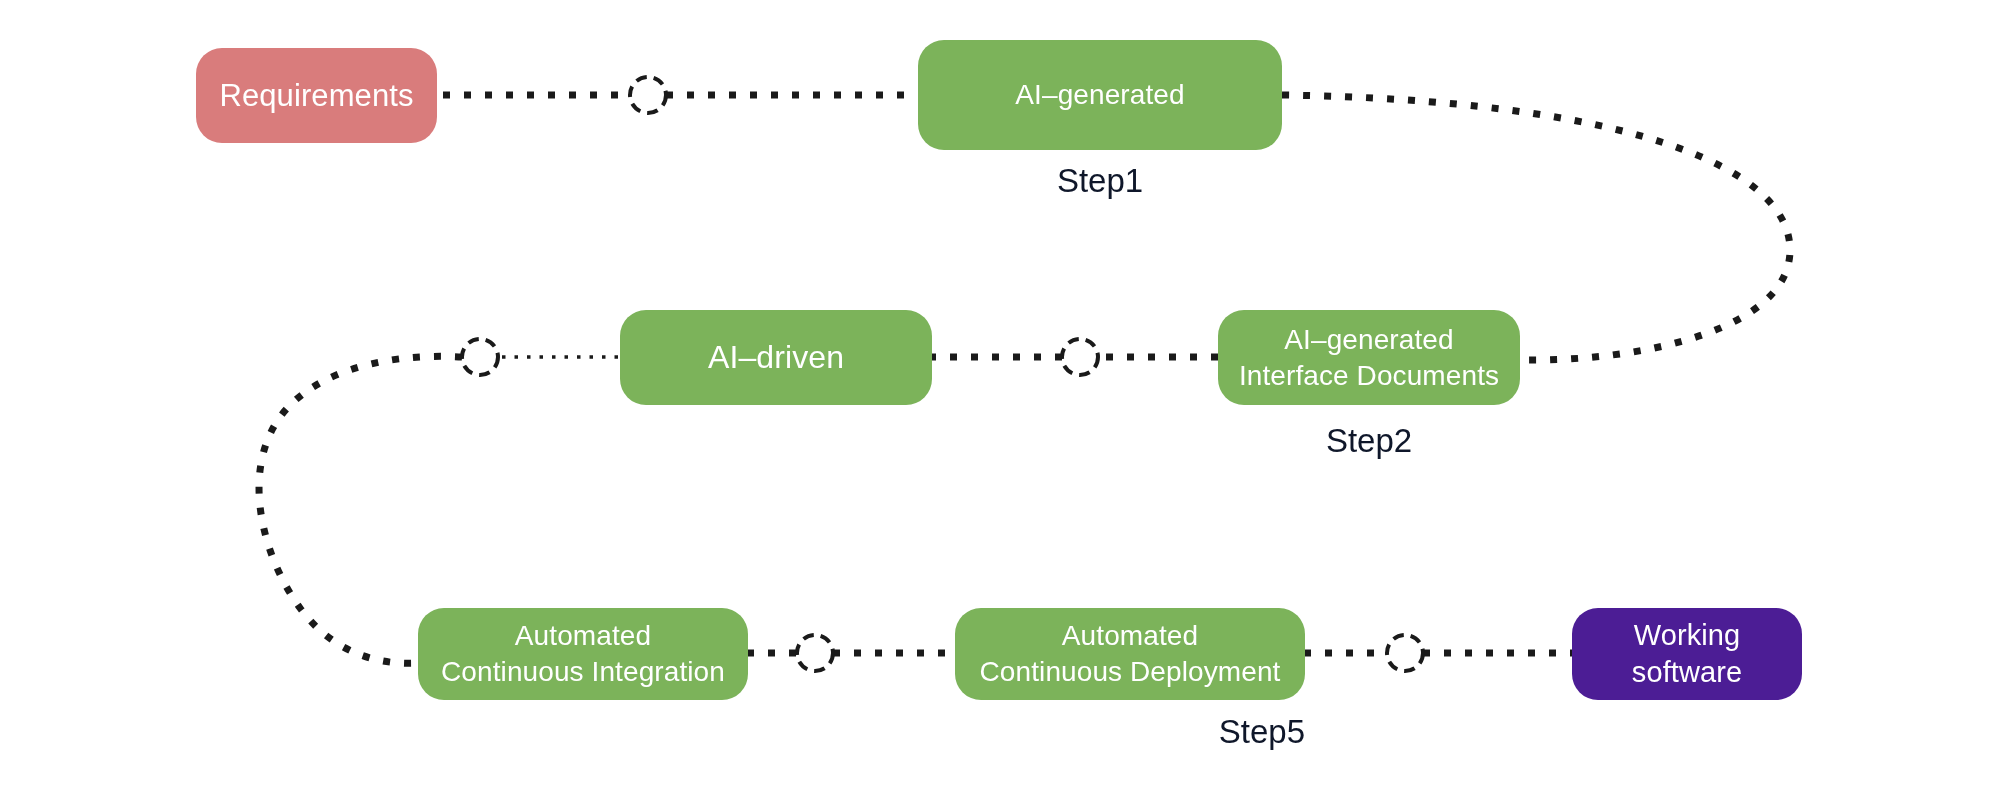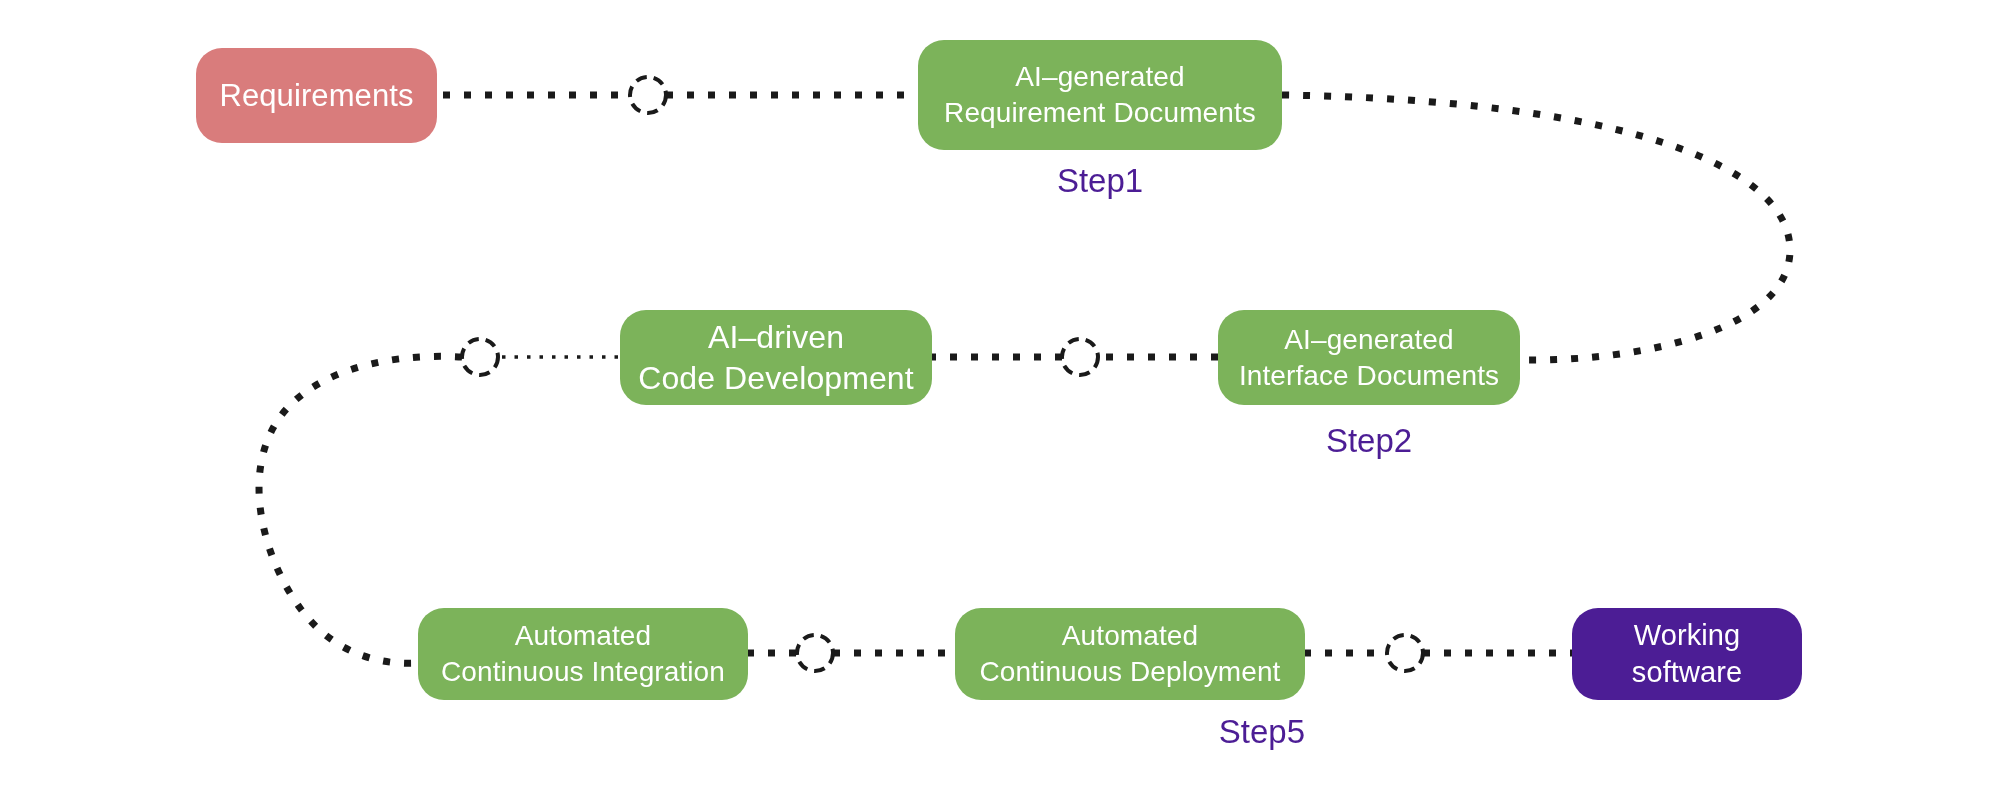--- a/index.html
+++ b/index.html
@@ -33,21 +33,21 @@
     text-align: center;
     color: #ffffff;
     border-radius: 26px;
     line-height: 1.28;
     letter-spacing: 0.1px;
     z-index: 3;
   }
   .node .ln { display: block; white-space: nowrap; }
   .step-label {
     position: absolute;
-    color: #4c1d95;
+    color: #0f172a;
     font-size: 33px;
     white-space: nowrap;
     text-align: center;
     z-index: 3;
   }
 </style>
 </head>
 <body>
 
 <div id="canvas">
@@ -81,27 +81,25 @@
     <circle cx="815" cy="653" r="18" fill="none" stroke="#1a1a1a" stroke-width="4" stroke-dasharray="11 7"></circle>
     <circle cx="1405" cy="653" r="18" fill="none" stroke="#1a1a1a" stroke-width="4" stroke-dasharray="11 7"></circle>
   </svg>
 
   <div class="node" style="left:196px; top:48px; width:241px; height:95px; background:#d97c7c; font-size:31px;">
     <span class="ln">Requirements</span>
   </div>
 
   <div class="node" style="left:918px; top:40px; width:364px; height:110px; background:#7cb35a; font-size:28px;">
     <span class="ln">AI–generated</span>
-    <span class="ln">Requirement Documents</span>
   </div>
   <div class="step-label" style="left:918px; top:162px; width:364px;">Step1</div>
 
   <div class="node" style="left:620px; top:310px; width:312px; height:95px; background:#7cb35a; font-size:32px;">
     <span class="ln">AI–driven</span>
-    <span class="ln">Code Development</span>
   </div>
 
   <div class="node" style="left:1218px; top:310px; width:302px; height:95px; background:#7cb35a; font-size:28px;">
     <span class="ln">AI–generated</span>
     <span class="ln">Interface Documents</span>
   </div>
   <div class="step-label" style="left:1218px; top:422px; width:302px;">Step2</div>
 
   <div class="node" style="left:418px; top:608px; width:330px; height:92px; background:#7cb35a; font-size:28px;">
     <span class="ln">Automated</span>

